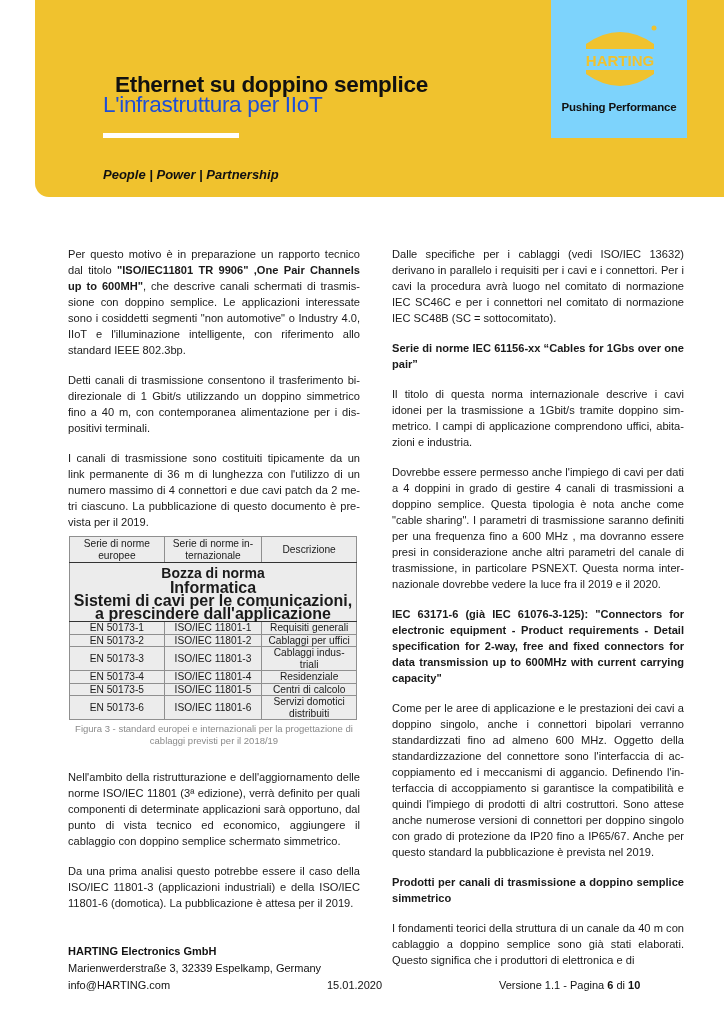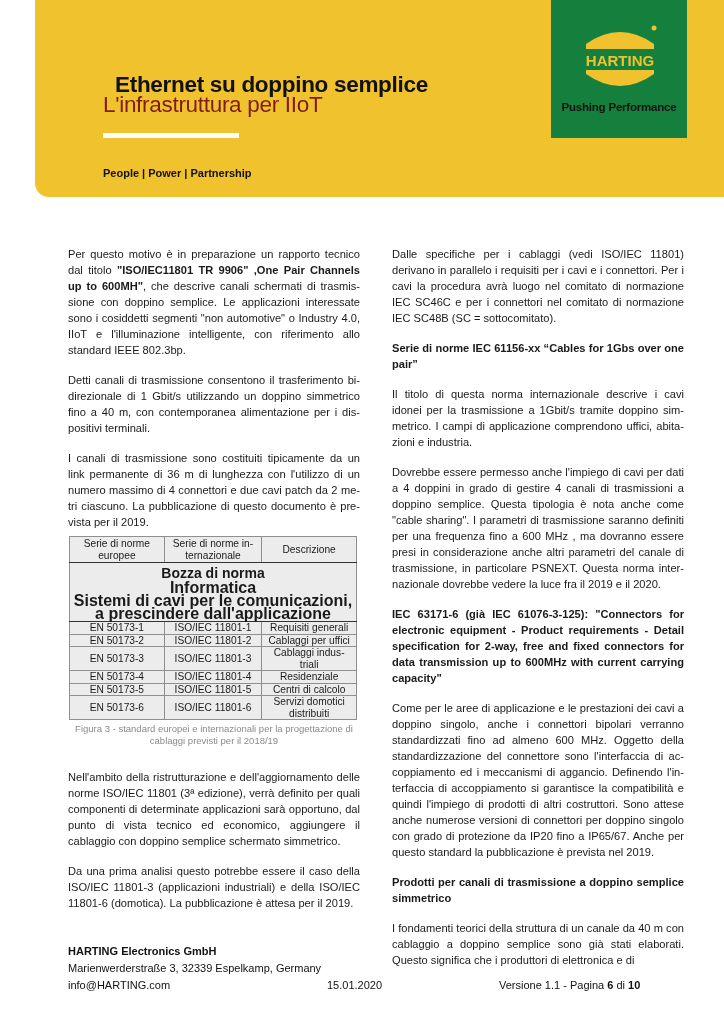--- a/index.html
+++ b/index.html
@@ -5,25 +5,25 @@
   html, body { margin: 0; padding: 0; background: #ffffff; }
   body { width: 724px; height: 1024px; position: relative; overflow: hidden;
          font-family: "Liberation Sans", sans-serif; color: #1a1a1a; }
 
   
   .header { position: absolute; left: 35px; top: 0; width: 689px; height: 197px;
             background: #f0c22e; border-bottom-left-radius: 14px; }
   .title { position: absolute; left: 68px; top: 60px; font-size: 22.5px; font-weight: bold;
            color: #111; letter-spacing: -0.3px; margin: 12px; white-space: nowrap; }
   .subtitle { position: absolute; left: 68px; top: 92px; font-size: 22.5px; font-weight: normal;
-              color: #7f1d1d; letter-spacing: -0.3px; margin: 0; white-space: nowrap; }
+              color: #1d4ed8; letter-spacing: -0.3px; margin: 0; white-space: nowrap; }
   .underline-bar { position: absolute; left: 68px; top: 133px; width: 136px; height: 5px; background: #ffffff; }
-  .tagline { position: absolute; left: 68px; top: 167px; font-size: 11px; font-weight: bold; color: #111; white-space: nowrap; }
+  .tagline { position: absolute; left: 68px; top: 167px; font-size: 13px; font-weight: bold; color: #111; white-space: nowrap; font-style: italic; }
 
-  .logo-box { position: absolute; left: 551px; top: 0; width: 136px; height: 138px; background: #15803d; }
+  .logo-box { position: absolute; left: 551px; top: 0; width: 136px; height: 138px; background: #7dd3fc; }
   .logo-svg { position: absolute; left: 31px; top: 22px; width: 76px; height: 70px; }
   .logo-claim { position: absolute; left: 0; top: 101px; width: 136px; text-align: center;
                 font-size: 11.5px; font-weight: bold; color: #111; white-space: nowrap; letter-spacing: -0.2px; }
 
   
   .col { position: absolute; top: 246px; width: 292px; font-size: 11.1px; line-height: 16px; }
   .col-left { left: 68px; }
   .col-right { left: 392px; }
   .col p { margin: 0 0 14px 0; text-align: justify; hyphens: manual; }
   .col p.heading { font-weight: bold; }
@@ -123,21 +123,21 @@
         </tr>
       </tbody>
   </table>
   <div class="figure-caption">Figura 3 - standard europei e internazionali per la progettazione di cablaggi previsti per il 2018/19</div>
 
   <p>Nell'ambito della ristrutturazione e dell'aggiornamento delle norme ISO/IEC 11801 (3ª edizione), verrà definito per quali componenti di determinate applicazioni sarà op­portuno, dal punto di vista tecnico ed economico, aggiun­gere il cablaggio con doppino semplice schermato simmet­rico.</p>
   <p>Da una prima analisi questo potrebbe essere il caso della ISO/IEC 11801-3 (applicazioni industriali) e della ISO/IEC 11801-6 (domotica). La pubblicazione è attesa per il 2019.</p>
 </div>
 
 <div class="col col-right">
-  <p>Dalle specifiche per i cablaggi (vedi ISO/IEC 11801) derivano in parallelo i requisiti per i cavi e i connettori. Per i cavi la procedura avrà luogo nel comitato di normazione IEC SC46C e per i connettori nel comitato di normazione IEC SC48B (SC = sottocomitato).</p>
+  <p>Dalle specifiche per i cablaggi (vedi ISO/IEC 13632) derivano in parallelo i requisiti per i cavi e i connettori. Per i cavi la procedura avrà luogo nel comitato di normazione IEC SC46C e per i connettori nel comitato di normazione IEC SC48B (SC = sottocomitato).</p>
   <p class="heading">Serie di norme IEC 61156-xx “Cables for 1Gbs over one pair”</p>
   <p>Il titolo di questa norma internazionale descrive i cavi idonei per la trasmissione a 1Gbit/s tramite doppino sim­metrico. I campi di applicazione comprendono uffici, abita­zioni e industria.</p>
   <p>Dovrebbe essere permesso anche l'impiego di cavi per dati a 4 doppini in grado di gestire 4 canali di trasmissioni a doppino semplice. Questa tipologia è nota anche come "cable sharing". I parametri di trasmissione saranno definiti per una frequenza fino a 600 MHz , ma dovranno essere presi in considerazione anche altri parametri del canale di trasmissione, in particolare PSNEXT. Questa norma inter­nazionale dovrebbe vedere la luce fra il 2019 e il 2020.</p>
   <p class="heading">IEC 63171-6 (già IEC 61076-3-125): "Connectors for electronic equipment - Product requirements - Detail specification for 2-way, free and fixed connectors for data transmission up to 600MHz with current carrying capacity"</p>
   <p>Come per le aree di applicazione e le prestazioni dei cavi a doppino singolo, anche i connettori bipolari verranno standardizzati fino ad almeno 600 MHz. Oggetto della standardizzazione del connettore sono l'interfaccia di ac­coppiamento ed i meccanismi di aggancio. Definendo l'in­terfaccia di accoppiamento si garantisce la compatibilità e quindi l'impiego di prodotti di altri costruttori. Sono attese anche numerose versioni di connettori per doppino singolo con grado di protezione da IP20 fino a IP65/67. Anche per questo standard la pubblicazione è prevista nel 2019.</p>
   <p class="heading">Prodotti per canali di trasmissione a doppino sem­plice simmetrico</p>
   <p>I fondamenti teorici della struttura di un canale da 40 m con cablaggio a doppino semplice sono già stati elaborati. Questo significa che i produttori di elettronica e di</p>
 </div>
 
 <div class="footer">

